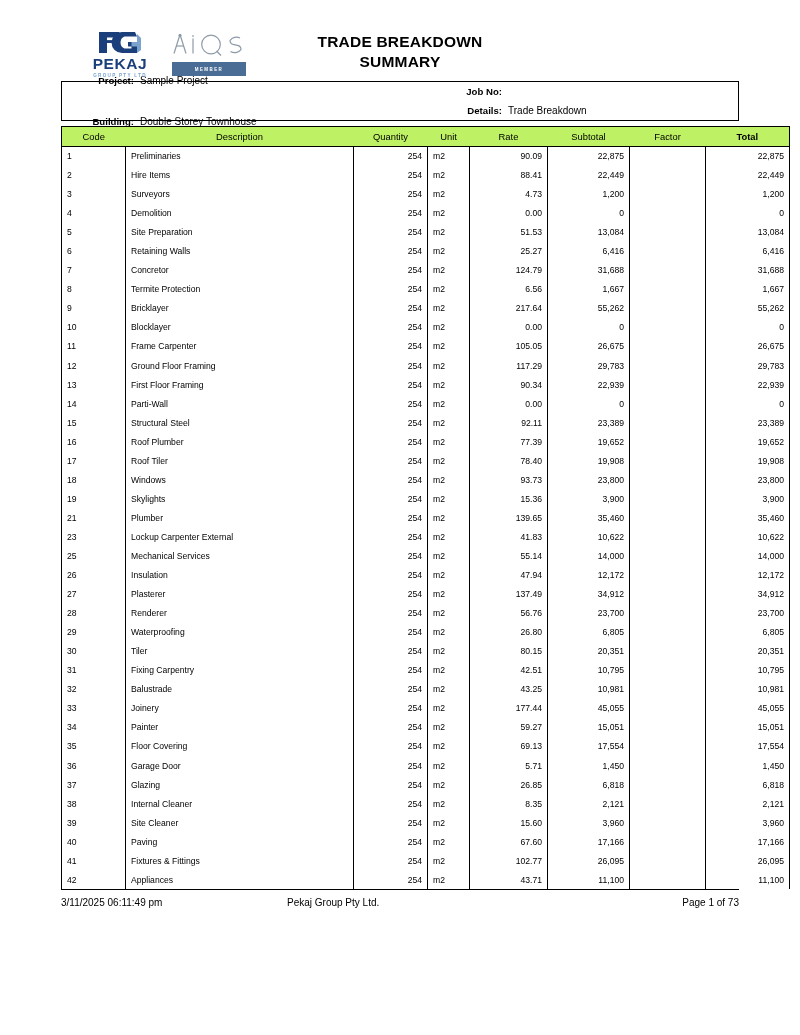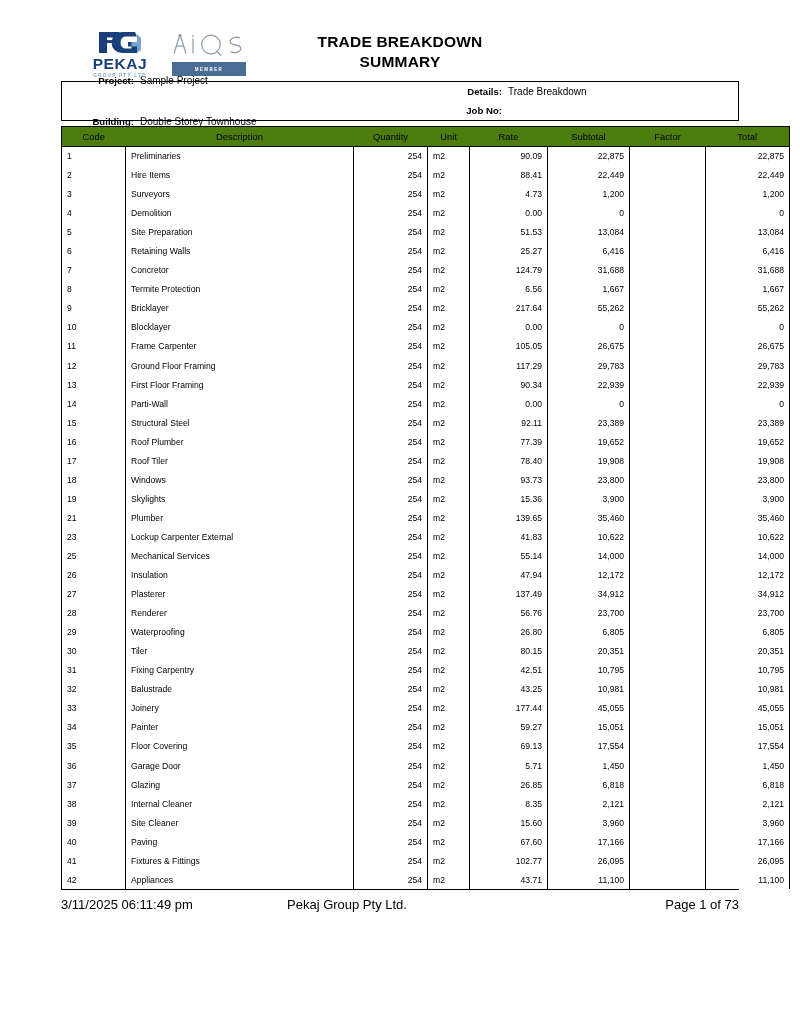--- a/index.html
+++ b/index.html
@@ -126,32 +126,32 @@
 
   
   .table-wrap { margin-top: 5px; }
   table.trade {
     width: 100%;
     border-collapse: collapse;
     table-layout: fixed;
     font-size: 8.6px;
   }
   table.trade thead th {
-    background: #4d7c0f;
+    background: #bef264;
     border: 1px solid #000000;
     border-left: none;
     border-right: none;
     font-weight: normal;
     font-size: 9.4px;
     height: 20px;
     padding: 0 6px;
     box-sizing: border-box;
   }
   table.trade thead th.first { border-left: 1px solid #000000; }
-  table.trade thead th.last  { border-right: 1px solid #000000; }
+  table.trade thead th.last  { border-right: 1px solid #000000; font-weight: bold; }
 
   table.trade tbody td {
     height: 19.05px;
     padding: 0 5px;
     box-sizing: border-box;
     vertical-align: middle;
     border: none;
   }
   .c-code  { width: 64px;  text-align: left;  border-left: 1px solid #000000 !important; }
   .c-desc  { width: 228px; text-align: left;  border-left: 1px solid #000000 !important; }
@@ -174,21 +174,21 @@
 
   .table-bottom-rule {
     border-top: 1px solid #000000;
     margin-top: 0;
   }
 
   
   .footer {
     display: flex;
     align-items: center;
-    font-size: 13px;
+    font-size: 10px;
     padding-top: 7px;
   }
   .footer .f-left   { flex: 1; text-align: left; }
   .footer .f-center { flex: 1; text-align: left; }
   .footer .f-right  { flex: 1; text-align: right; }
 </style>
 </head>
 <body>
 
 <div class="page">
@@ -241,26 +241,26 @@
         <div class="info-label">Project:</div>
         <div class="info-value">Sample Project</div>
       </div>
       <div class="info-row">
         <div class="info-label">Building:</div>
         <div class="info-value">Double Storey Townhouse</div>
       </div>
     </div>
     <div class="info-col right">
       <div class="info-row">
+        <div class="info-label">Job No:</div>
+        <div class="info-value"></div>
+      </div>
+      <div class="info-row">
         <div class="info-label">Details:</div>
         <div class="info-value">Trade Breakdown</div>
-      </div>
-      <div class="info-row">
-        <div class="info-label">Job No:</div>
-        <div class="info-value"></div>
       </div>
     </div>
   </div>
 
   <div class="table-wrap">
     <table class="trade">
       <thead>
         <tr>
           <th class="c-code first">Code</th>
           <th class="c-desc">Description</th>

